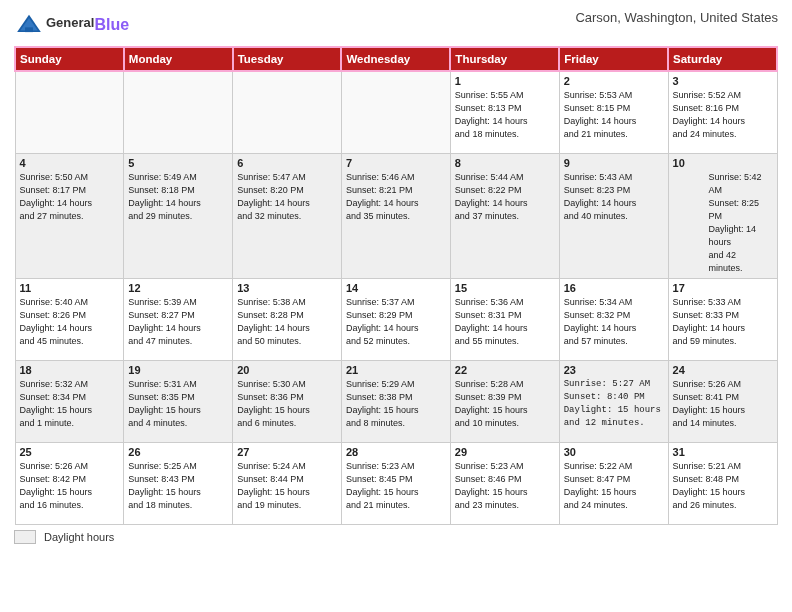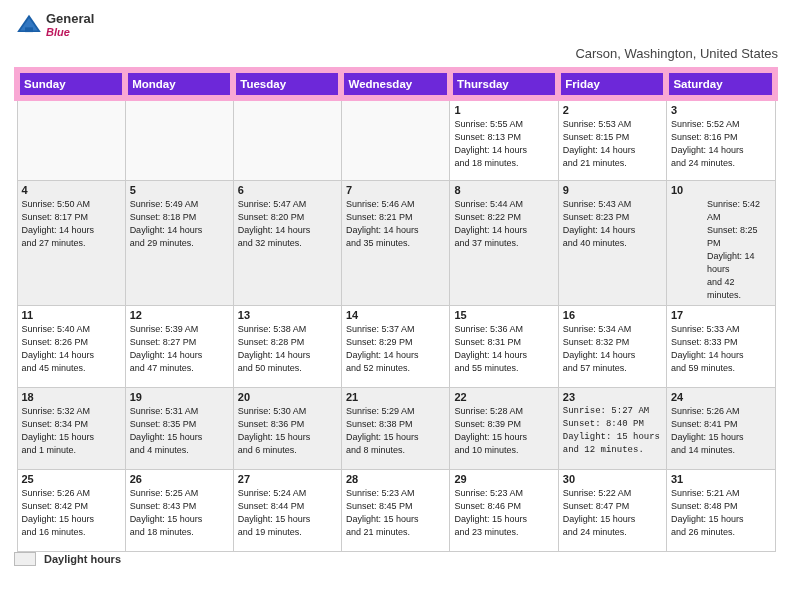--- a/index.html
+++ b/index.html
@@ -22,65 +22,63 @@
       align-items: flex-start;
       margin-bottom: 6px;
     }
     .logo {
       display: flex;
       align-items: center;
       gap: 0;
     }
     .logo-text {
       display: flex;
-      flex-direction: column;
+      flex-direction: row;
       line-height: 1.1;
     }
     .logo-general {
       font-size: 13px;
       font-weight: bold;
       color: #333;
     }
     .logo-blue {
-      font-size: 11px;
-      font-weight: bold;
-      color: #be185d;
-      font-style: italic;
+      font-size: 16px;
+      font-weight: bold;
+      color: #8b5cf6;
     }
     .logo-icon {
       width: 30px;
       height: 30px;
       margin-right: 2px;
     }
     .title-block {
       text-align: right;
     }
     .main-title {
       font-size: 28px;
       font-weight: bold;
       color: #222;
     }
     .subtitle {
       font-size: 13px;
       color: #444;
-      margin-top: 36px;
     }
     .calendar {
       width: 100%;
       border-collapse: collapse;
       border: 1px solid #bbb;
     }
     .calendar th {
-      background: #6d28d9;
+      background: #b91c1c;
       color: #fff;
       font-size: 11.5px;
       font-weight: bold;
       padding: 5px 4px;
       text-align: left;
-      border: 6px solid #f9a8d4;
+      border: 2px solid #f9a8d4;
     }
     .calendar td {
       width: 109px;
       vertical-align: top;
       padding: 3px 4px 3px 4px;
       font-size: 9.5px;
       color: #222;
       border: 1px solid #ccc;
       height: 82px;
       background: #fff;
@@ -104,24 +102,24 @@
       font-size: 9px;
       line-height: 1.45;
       color: #222;
     }
     .empty-cell {
       background: #f9f9f9 !important;
     }
     .legend {
       display: flex;
       align-items: center;
+      margin-top: 5px;
       font-size: 11px;
       color: #333;
       gap: 8px;
-      font-weight: bold;
     }
     .legend-box {
       width: 22px;
       height: 14px;
       background: #efefef;
       border: 1px solid #bbb;
       display: inline-block;
     }
   </style>
 </head>

